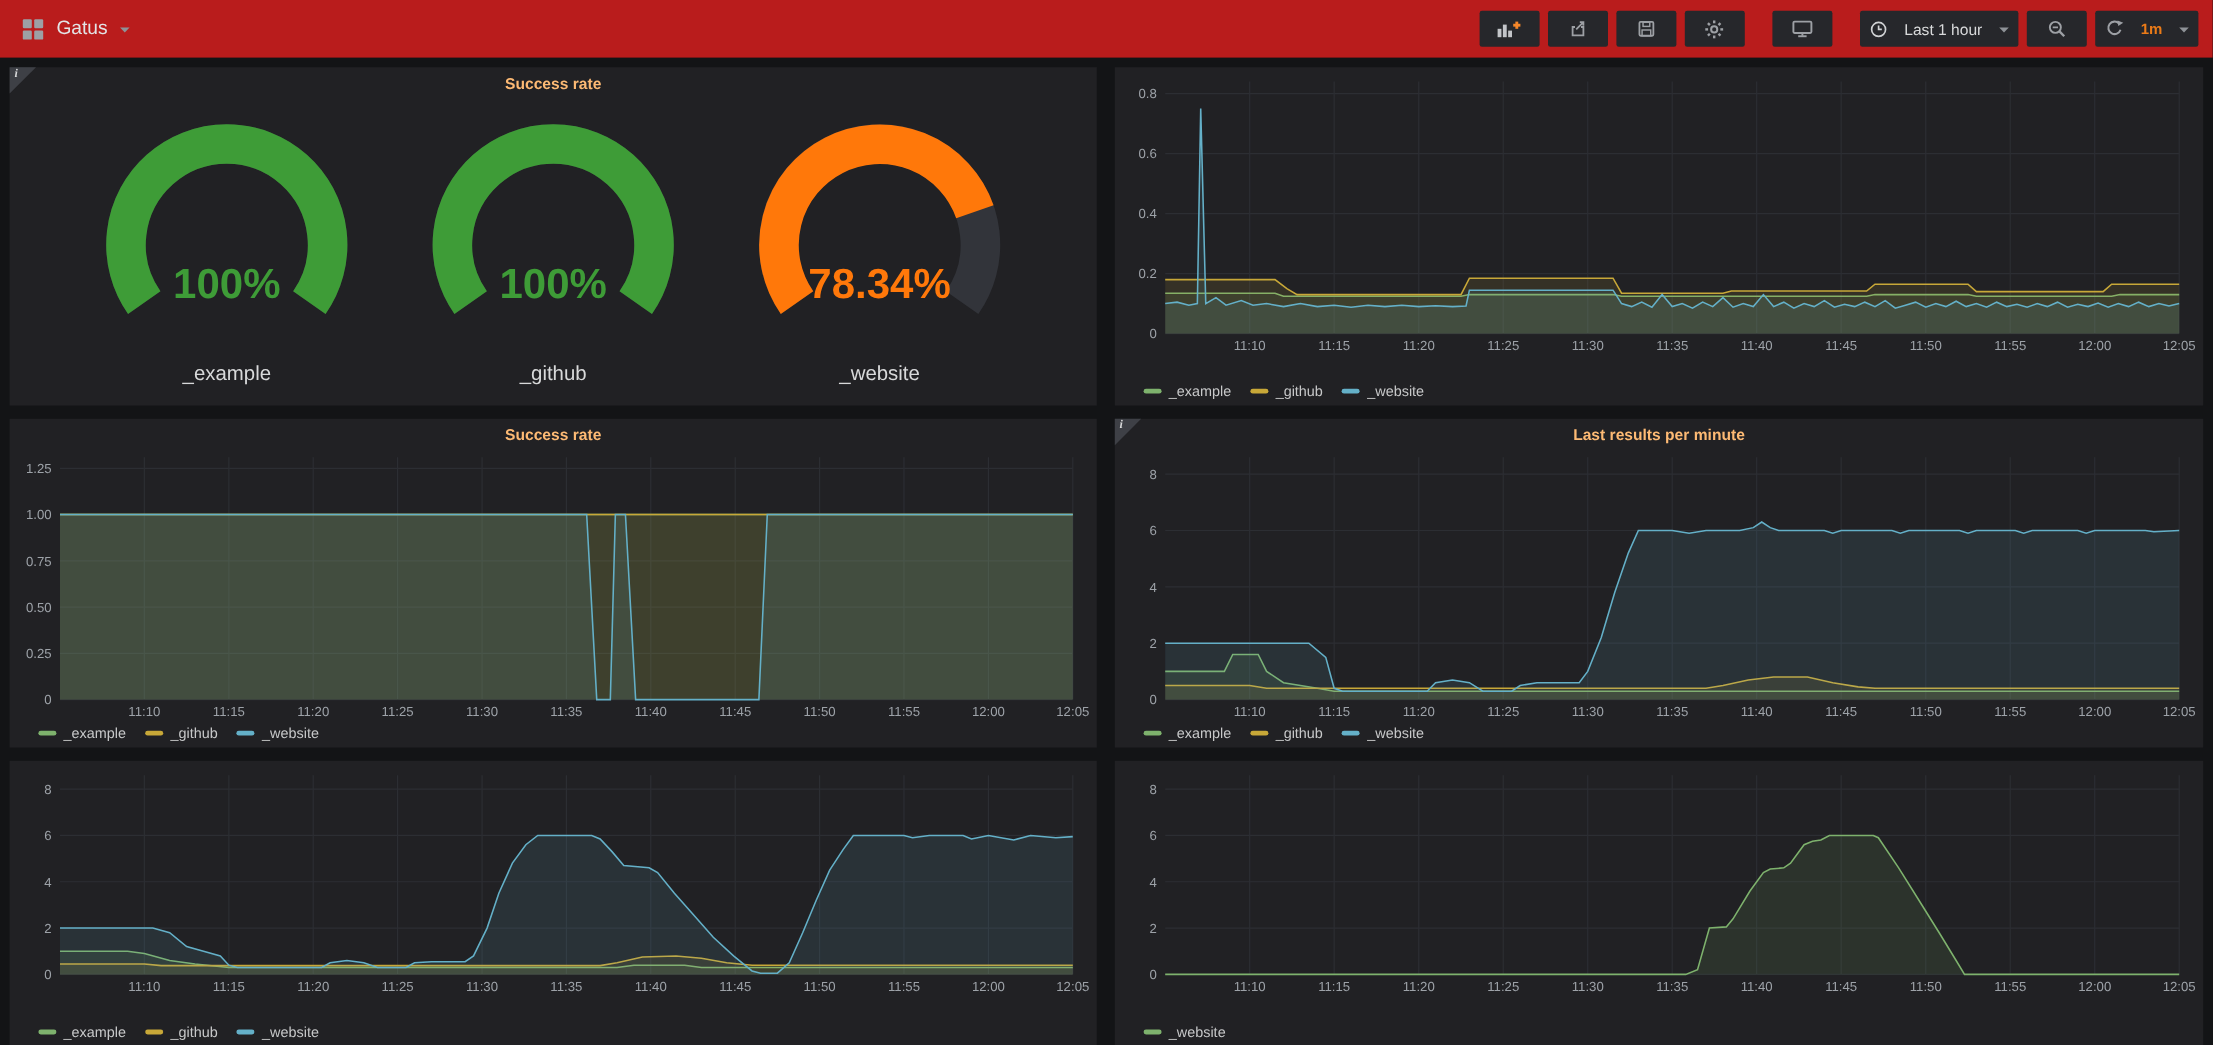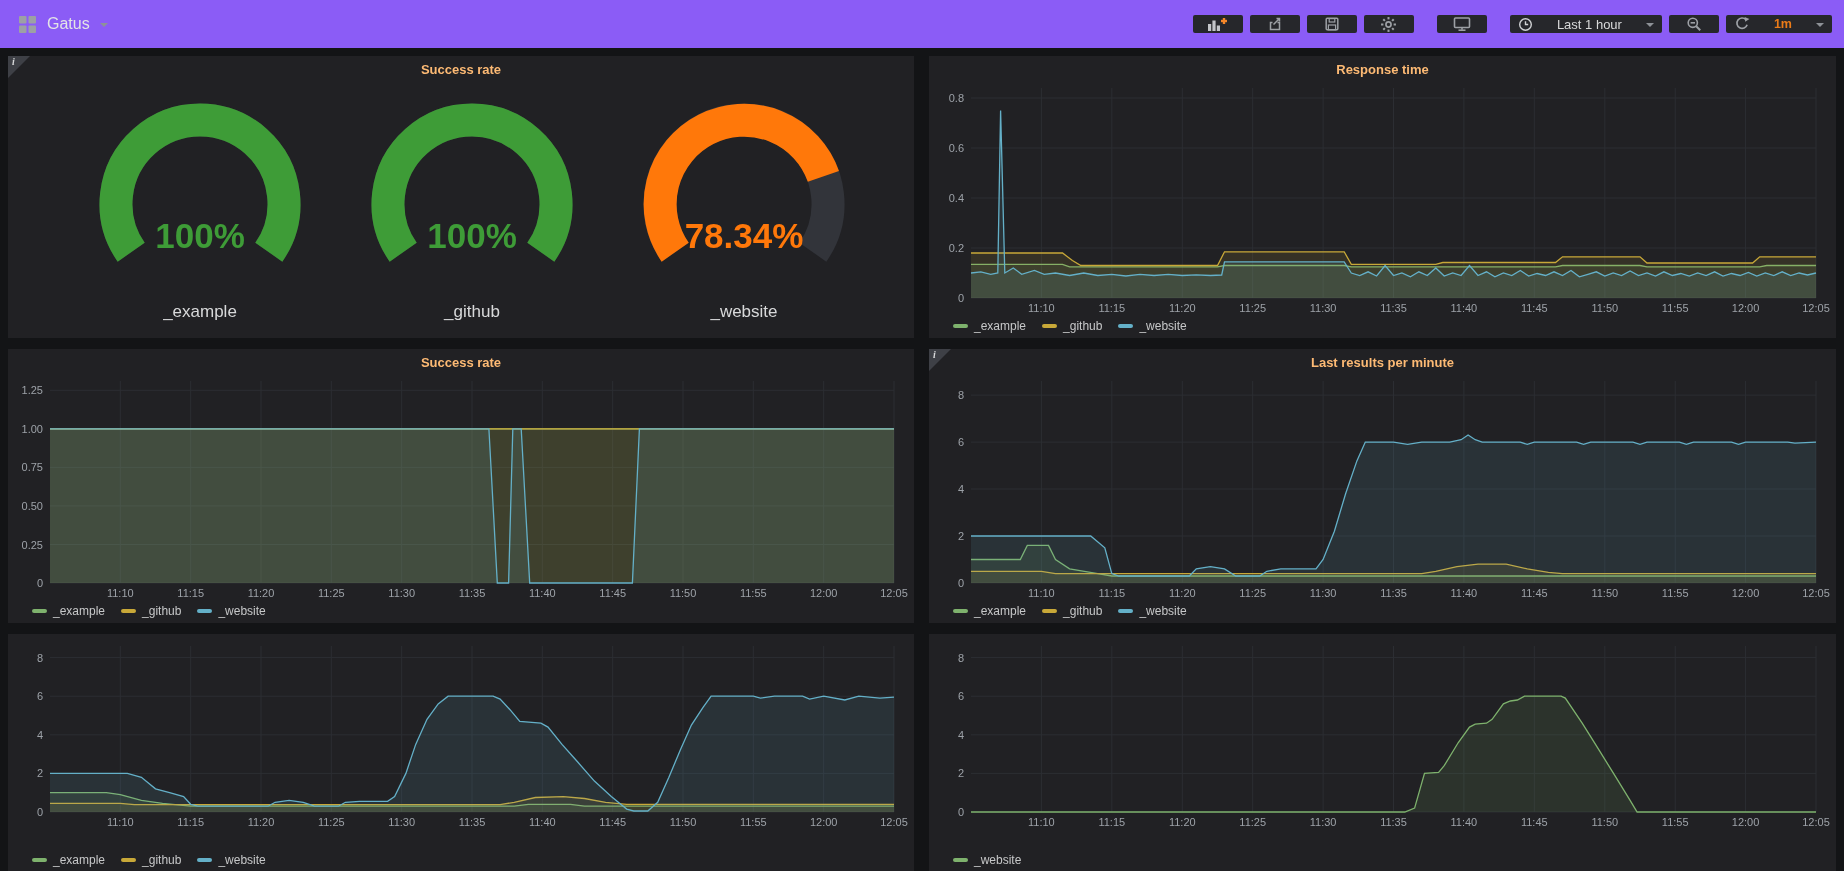--- a/index.html
+++ b/index.html
@@ -1,38 +1,38 @@
 <!DOCTYPE html>
 <html><head>
 <meta charset="utf-8">
 <style>
   html,body{margin:0;padding:0;}
   body{width:1844px;height:871px;overflow:hidden;background:#131416;font-family:"Liberation Sans",sans-serif;}
   svg{overflow:visible;display:block;}
   
-  .navbar{height:48px;background:#8b5cf6;display:flex;align-items:center;justify-content:space-between;padding:0 12px;}
+  .navbar{height:48px;background:#b91c1c;display:flex;align-items:center;justify-content:space-between;padding:0 12px;}
   .nav-left{display:flex;align-items:center;gap:10px;padding-left:6px;}
   .dash-title{color:#e3e4e6;font-size:16px;cursor:pointer;}
   .caret{width:0;height:0;border-left:4px solid transparent;border-right:4px solid transparent;border-top:4px solid #8e9297;display:inline-block;margin-top:2px;}
   .nav-right{display:flex;align-items:center;}
-  .nav-btn{height:18px;min-width:34px;background:#26272b;border-radius:2px;display:flex;align-items:center;justify-content:center;margin-left:7px;padding:0 8px;cursor:pointer;gap:24px;}
+  .nav-btn{height:30px;min-width:34px;background:#26272b;border-radius:2px;display:flex;align-items:center;justify-content:center;margin-left:7px;padding:0 8px;cursor:pointer;gap:14px;}
   .gap{width:16px;}
   .time-label{color:#d8d9da;font-size:13px;}
   .refresh-interval{color:#eb7b18;font-weight:700;font-size:12.5px;}
   
   .dash{padding:8px;display:grid;grid-template-columns:1fr 1fr;grid-template-rows:282px 274px 238px;gap:11px 15px;}
   .panel{background:#212124;position:relative;display:flex;flex-direction:column;padding:4px 6px 2px;}
   .panel-title{text-align:center;color:#fdba74;font-size:13px;font-weight:600;height:20px;line-height:20px;flex:none;cursor:pointer;}
   .chart{flex:1;min-height:0;cursor:crosshair;}
   .legend{flex:none;height:20px;display:flex;align-items:center;padding-left:18px;gap:16px;}
   .legend-item{display:flex;align-items:center;gap:6px;color:#c7c8c9;font-size:12px;cursor:pointer;}
   .legend-dash{width:15px;height:4px;border-radius:2px;display:inline-block;}
   .tick{fill:#9da2a8;font-size:11px;font-family:"Liberation Sans",sans-serif;}
   
-  .gauges{flex:1;display:flex;align-items:flex-end;justify-content:flex-end;padding:2px 28px 14px;}
+  .gauges{flex:1;display:flex;align-items:flex-end;justify-content:center;padding:2px 28px 14px;}
   .gauge-cell{display:flex;flex-direction:column;align-items:center;}
   .gauge-label{color:#d8d9da;font-size:17px;margin-top:2px;}
   .gauge-value{font-size:35px;font-weight:600;font-family:"Liberation Sans",sans-serif;}
   
   .info-corner{position:absolute;top:0;left:0;width:0;height:0;border-top:22px solid #3e4046;border-right:22px solid transparent;z-index:2;cursor:pointer;}
   .info-corner i{position:absolute;top:-22px;left:4px;font-size:10px;color:#d8d9da;font-style:italic;font-weight:700;font-family:"Liberation Serif",serif;}
 </style>
 </head>
 <body>
 
@@ -177,21 +177,20 @@
               <path d="M67.2 154.2 A84 84 0 1 1 215.4 78.4" stroke="#FF780A" stroke-width="33" fill="none"></path>
               <text x="136" y="150" text-anchor="middle" class="gauge-value" fill="#FF780A">78.34%</text>
             </svg>
           </div>
         <div class="gauge-label">_website</div>
       </div>
     </div>
   </div>
 
   <div class="panel">
-    <div class="panel-title">Response time</div>
     <div class="chart">
         <svg width="895" height="236">
           <line x1="36" x2="881" y1="218.0" y2="218.0" stroke="#2c2e33" stroke-width="1"></line>
           <text x="29" y="222.0" text-anchor="end" class="tick">0</text>
           <line x1="36" x2="881" y1="168.0" y2="168.0" stroke="#2c2e33" stroke-width="1"></line>
           <text x="29" y="172.0" text-anchor="end" class="tick">0.2</text>
           <line x1="36" x2="881" y1="118.0" y2="118.0" stroke="#2c2e33" stroke-width="1"></line>
           <text x="29" y="122.0" text-anchor="end" class="tick">0.4</text>
           <line x1="36" x2="881" y1="68.0" y2="68.0" stroke="#2c2e33" stroke-width="1"></line>
           <text x="29" y="72.0" text-anchor="end" class="tick">0.6</text>

